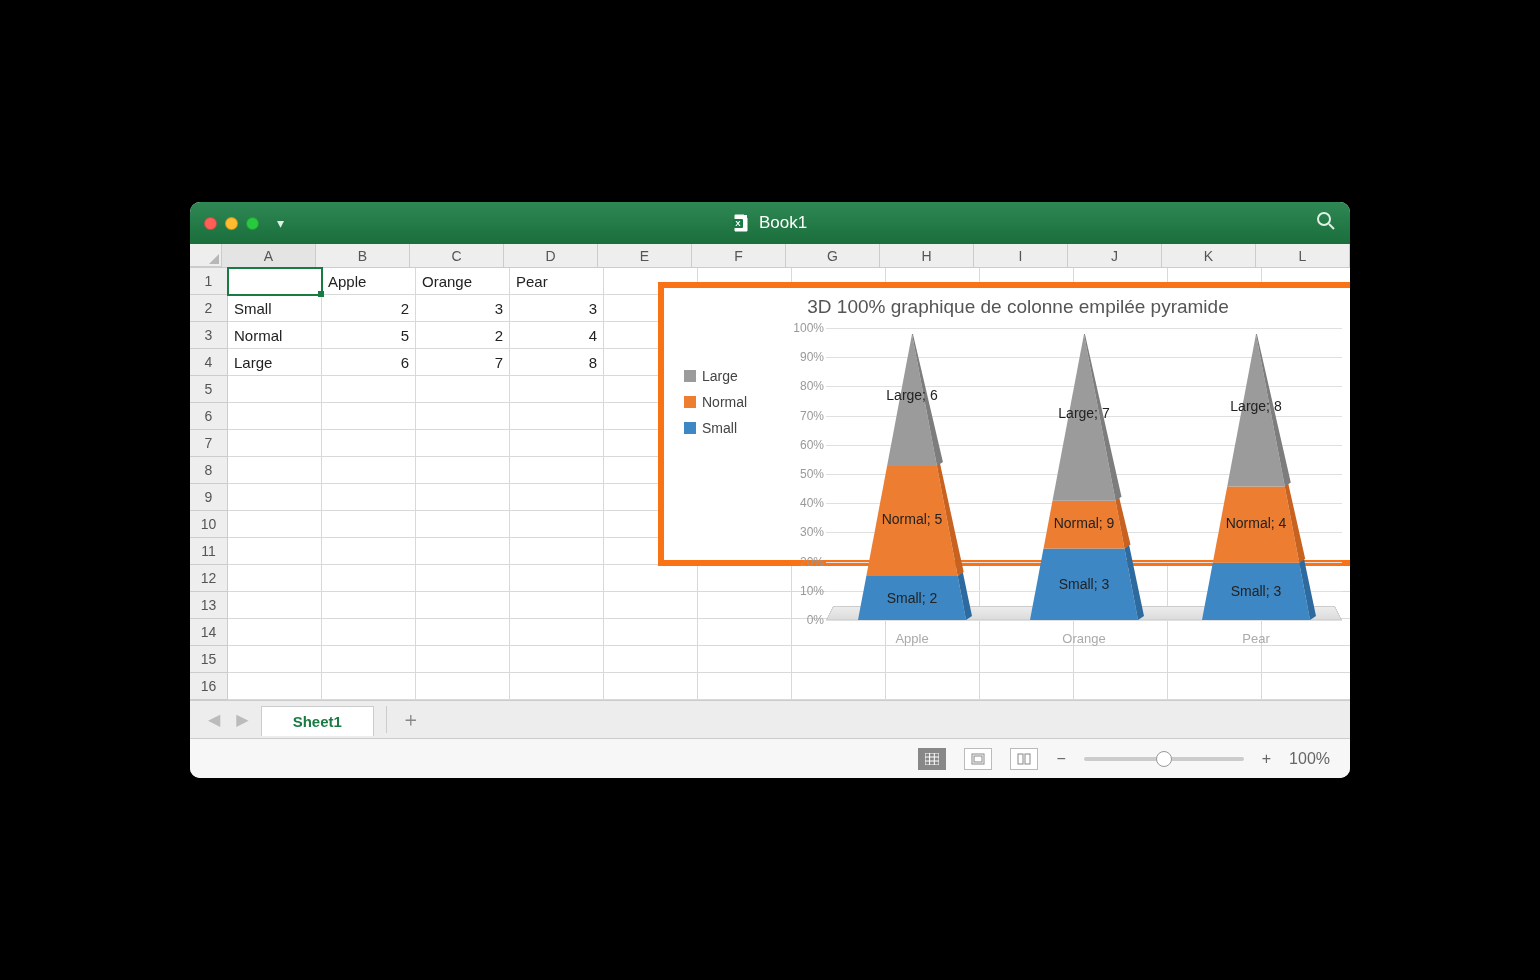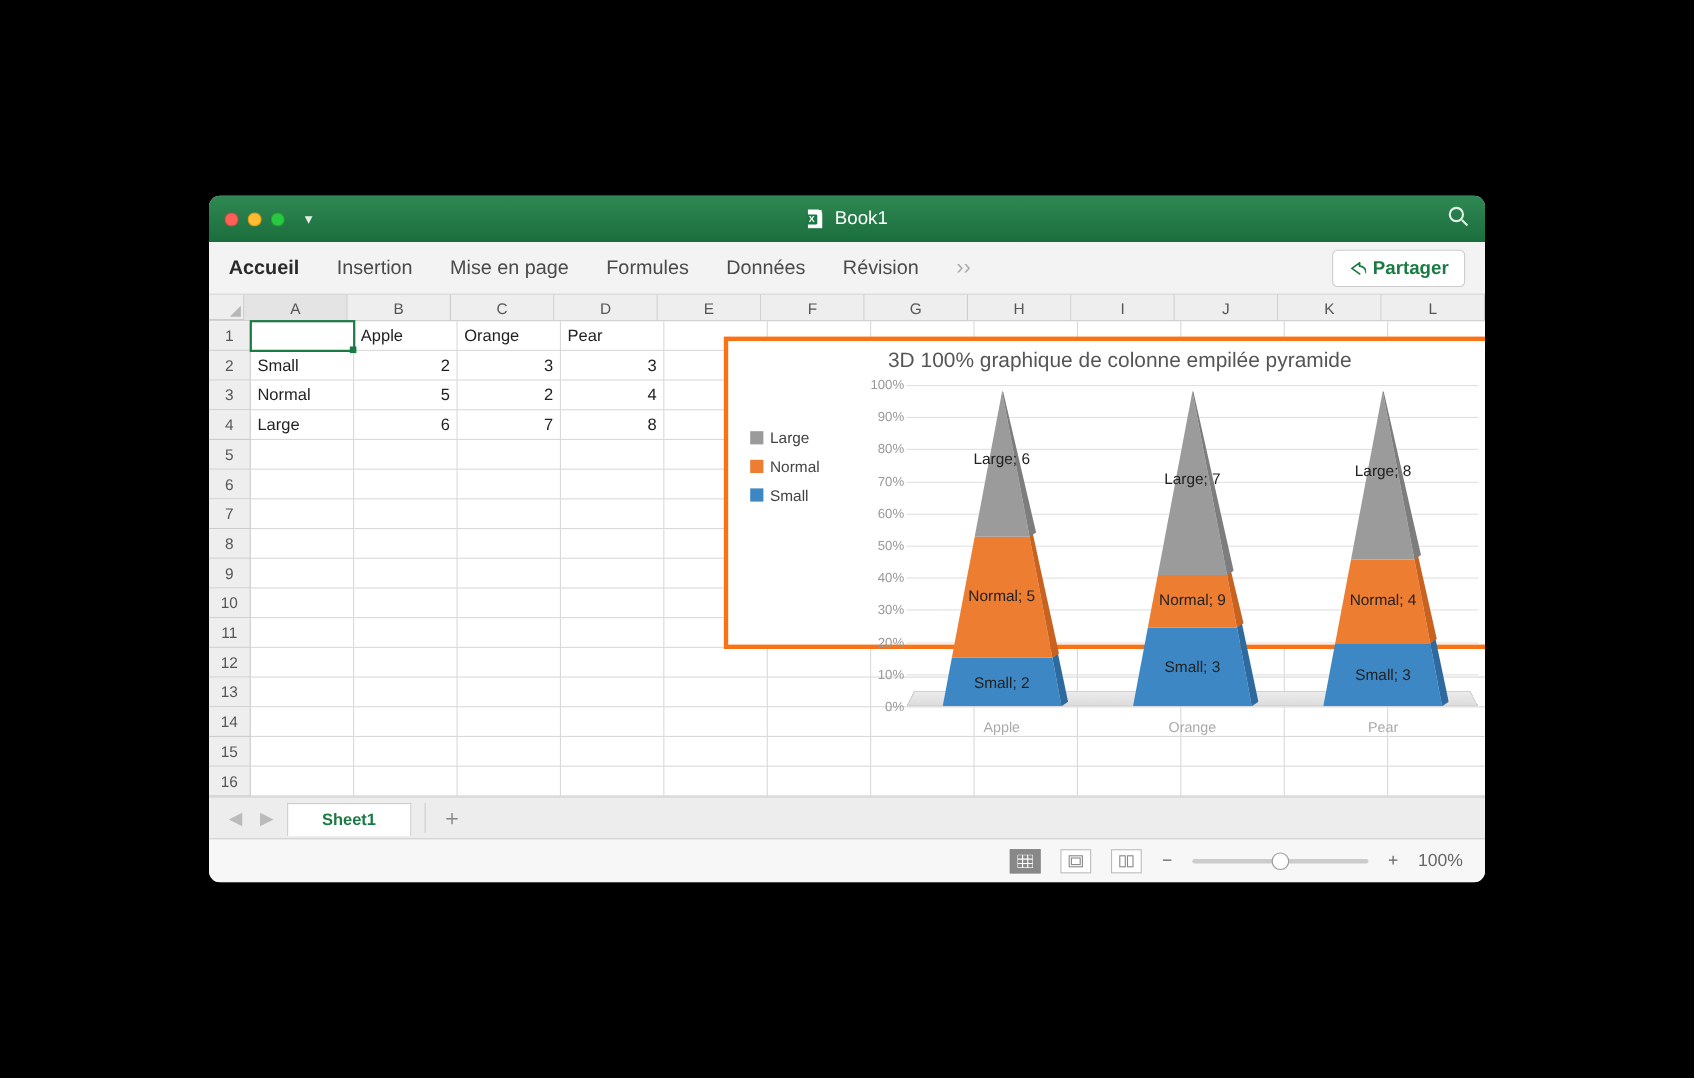--- a/index.html
+++ b/index.html
@@ -61,21 +61,21 @@
   .cells { position:relative; }
   .row { display:flex; height:27px; }
   .cell { width:94px; height:27px; border-right:1px solid #d9d9d9; border-bottom:1px solid #d9d9d9;
           font-size:15px; color:#222; padding:0 6px; display:flex; align-items:center; }
   .cell.num { justify-content:flex-end; }
   .cell.sel { outline:2px solid #1a7a43; outline-offset:-1px; position:relative; z-index:2; background:#fff;}
   .cell.sel::after{content:""; position:absolute; right:-3px; bottom:-3px; width:6px;height:6px;background:#1a7a43;}
   
   .chart {
     position:absolute; left:430px; top:14px; width:720px; height:284px;
-    background:#fff; border:4px solid #f97316;
+    background:#fff; border:6px solid #f97316;
   }
   .chart-title { text-align:center; font-size:19px; color:#555; margin-top:8px; }
   .chart-body { display:flex; height:330px; margin-top:10px;}
   .legend { width:110px; padding-left:20px; padding-top:40px; font-size:14px; color:#444; }
   .lg-item { display:flex; align-items:center; gap:6px; margin-bottom:10px;}
   .sw { width:12px; height:12px; }
   .plot { flex:1; position:relative; padding-right:30px;}
   .yaxis { position:absolute; left:0; top:0; bottom:38px; width:52px; }
   .ytick { position:absolute; right:2px; font-size:12px; color:#999; transform:translateY(-50%); }
   .yline { position:absolute; left:52px; right:30px; height:1px; background:#e0e0e0; }
@@ -130,35 +130,20 @@
       <span>Book1</span>
     </div>
     <div class="search-ic">
       <svg width="20" height="20" viewBox="0 0 20 20">
         <circle cx="8" cy="8" r="6" fill="none" stroke="#dff0e5" stroke-width="2"></circle>
         <line x1="13" y1="13" x2="18" y2="18" stroke="#dff0e5" stroke-width="2"></line>
       </svg>
     </div>
   </div>
 
-  <div class="ribbon">
-    <span class="tab active">Accueil</span>
-    <span class="tab">Insertion</span>
-    <span class="tab">Mise en page</span>
-    <span class="tab">Formules</span>
-    <span class="tab">Données</span>
-    <span class="tab">Révision</span>
-    <span class="more">››</span>
-    <button class="share-btn">
-      <svg width="16" height="16" viewBox="0 0 16 16">
-        <path d="M3 8 L10 3 M3 8 L10 13 M10 3v3a6 6 0 016 6" fill="none" stroke="#1a7a43" stroke-width="1.6" stroke-linejoin="round" stroke-linecap="round"></path>
-      </svg>
-      <span>Partager</span>
-    </button>
-  </div>
 
   <div class="sheet-wrap">
     <div class="colheads">
       <div class="corner"></div>
       <div id="colheads-inner" style="display:flex">
           <div class="ch sel">A</div>
           <div class="ch">B</div>
           <div class="ch">C</div>
           <div class="ch">D</div>
           <div class="ch">E</div>

